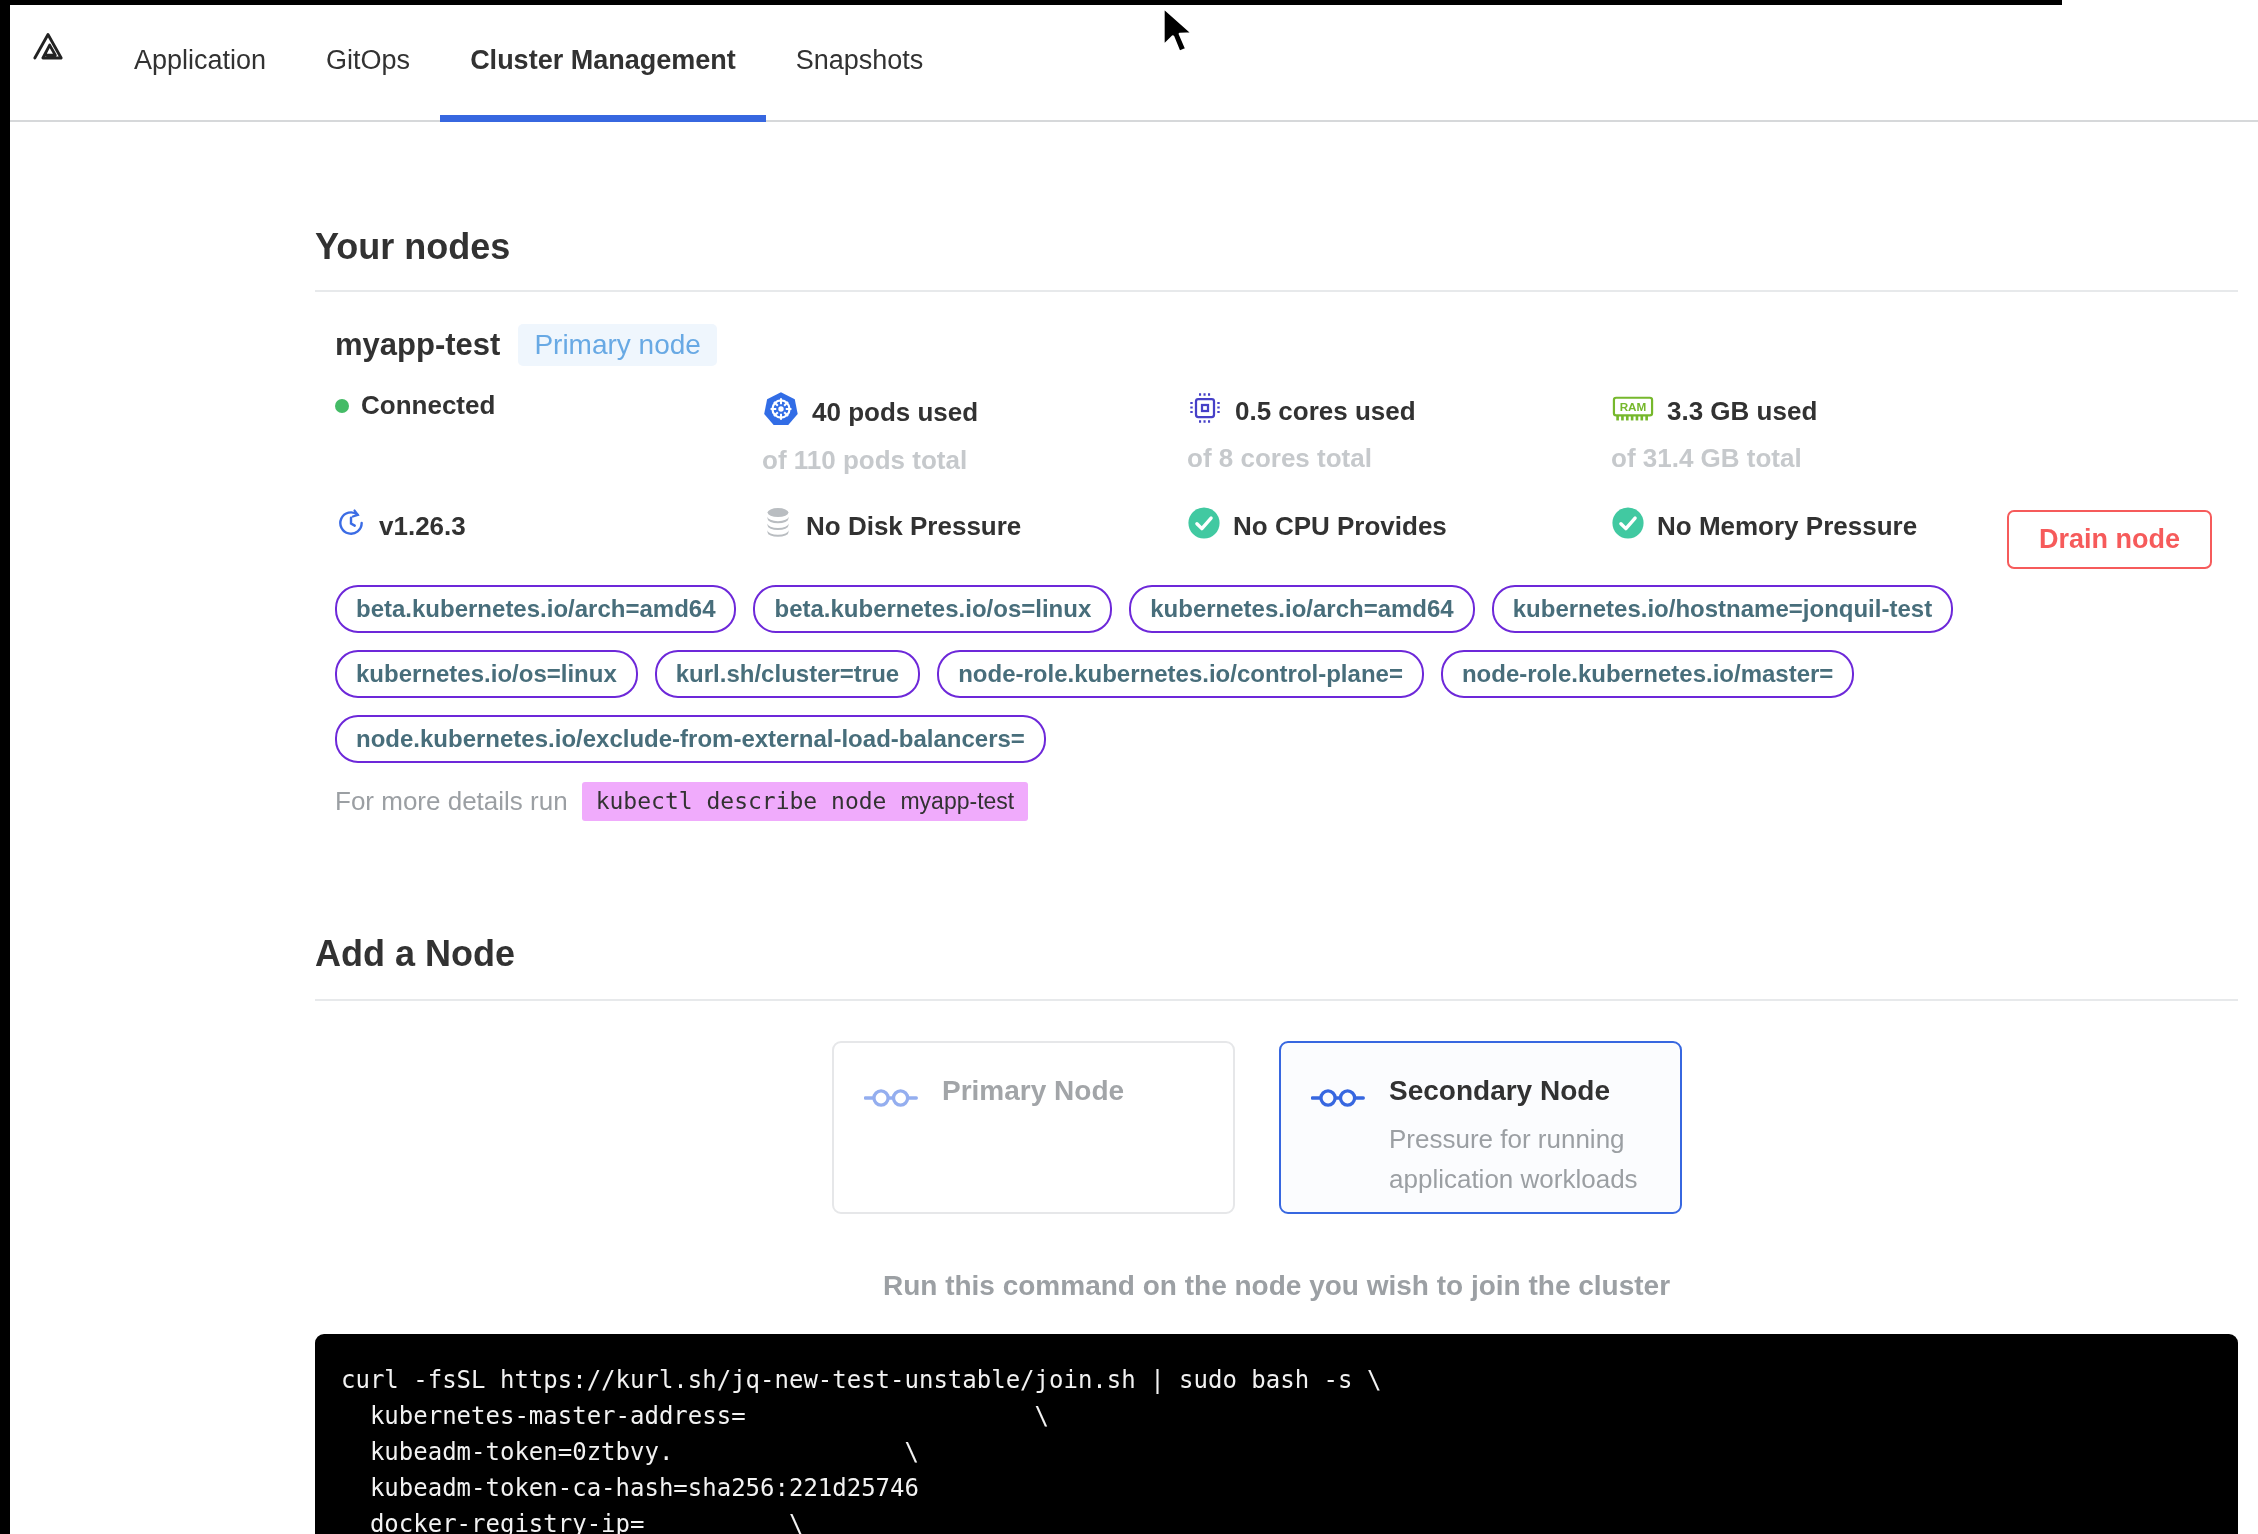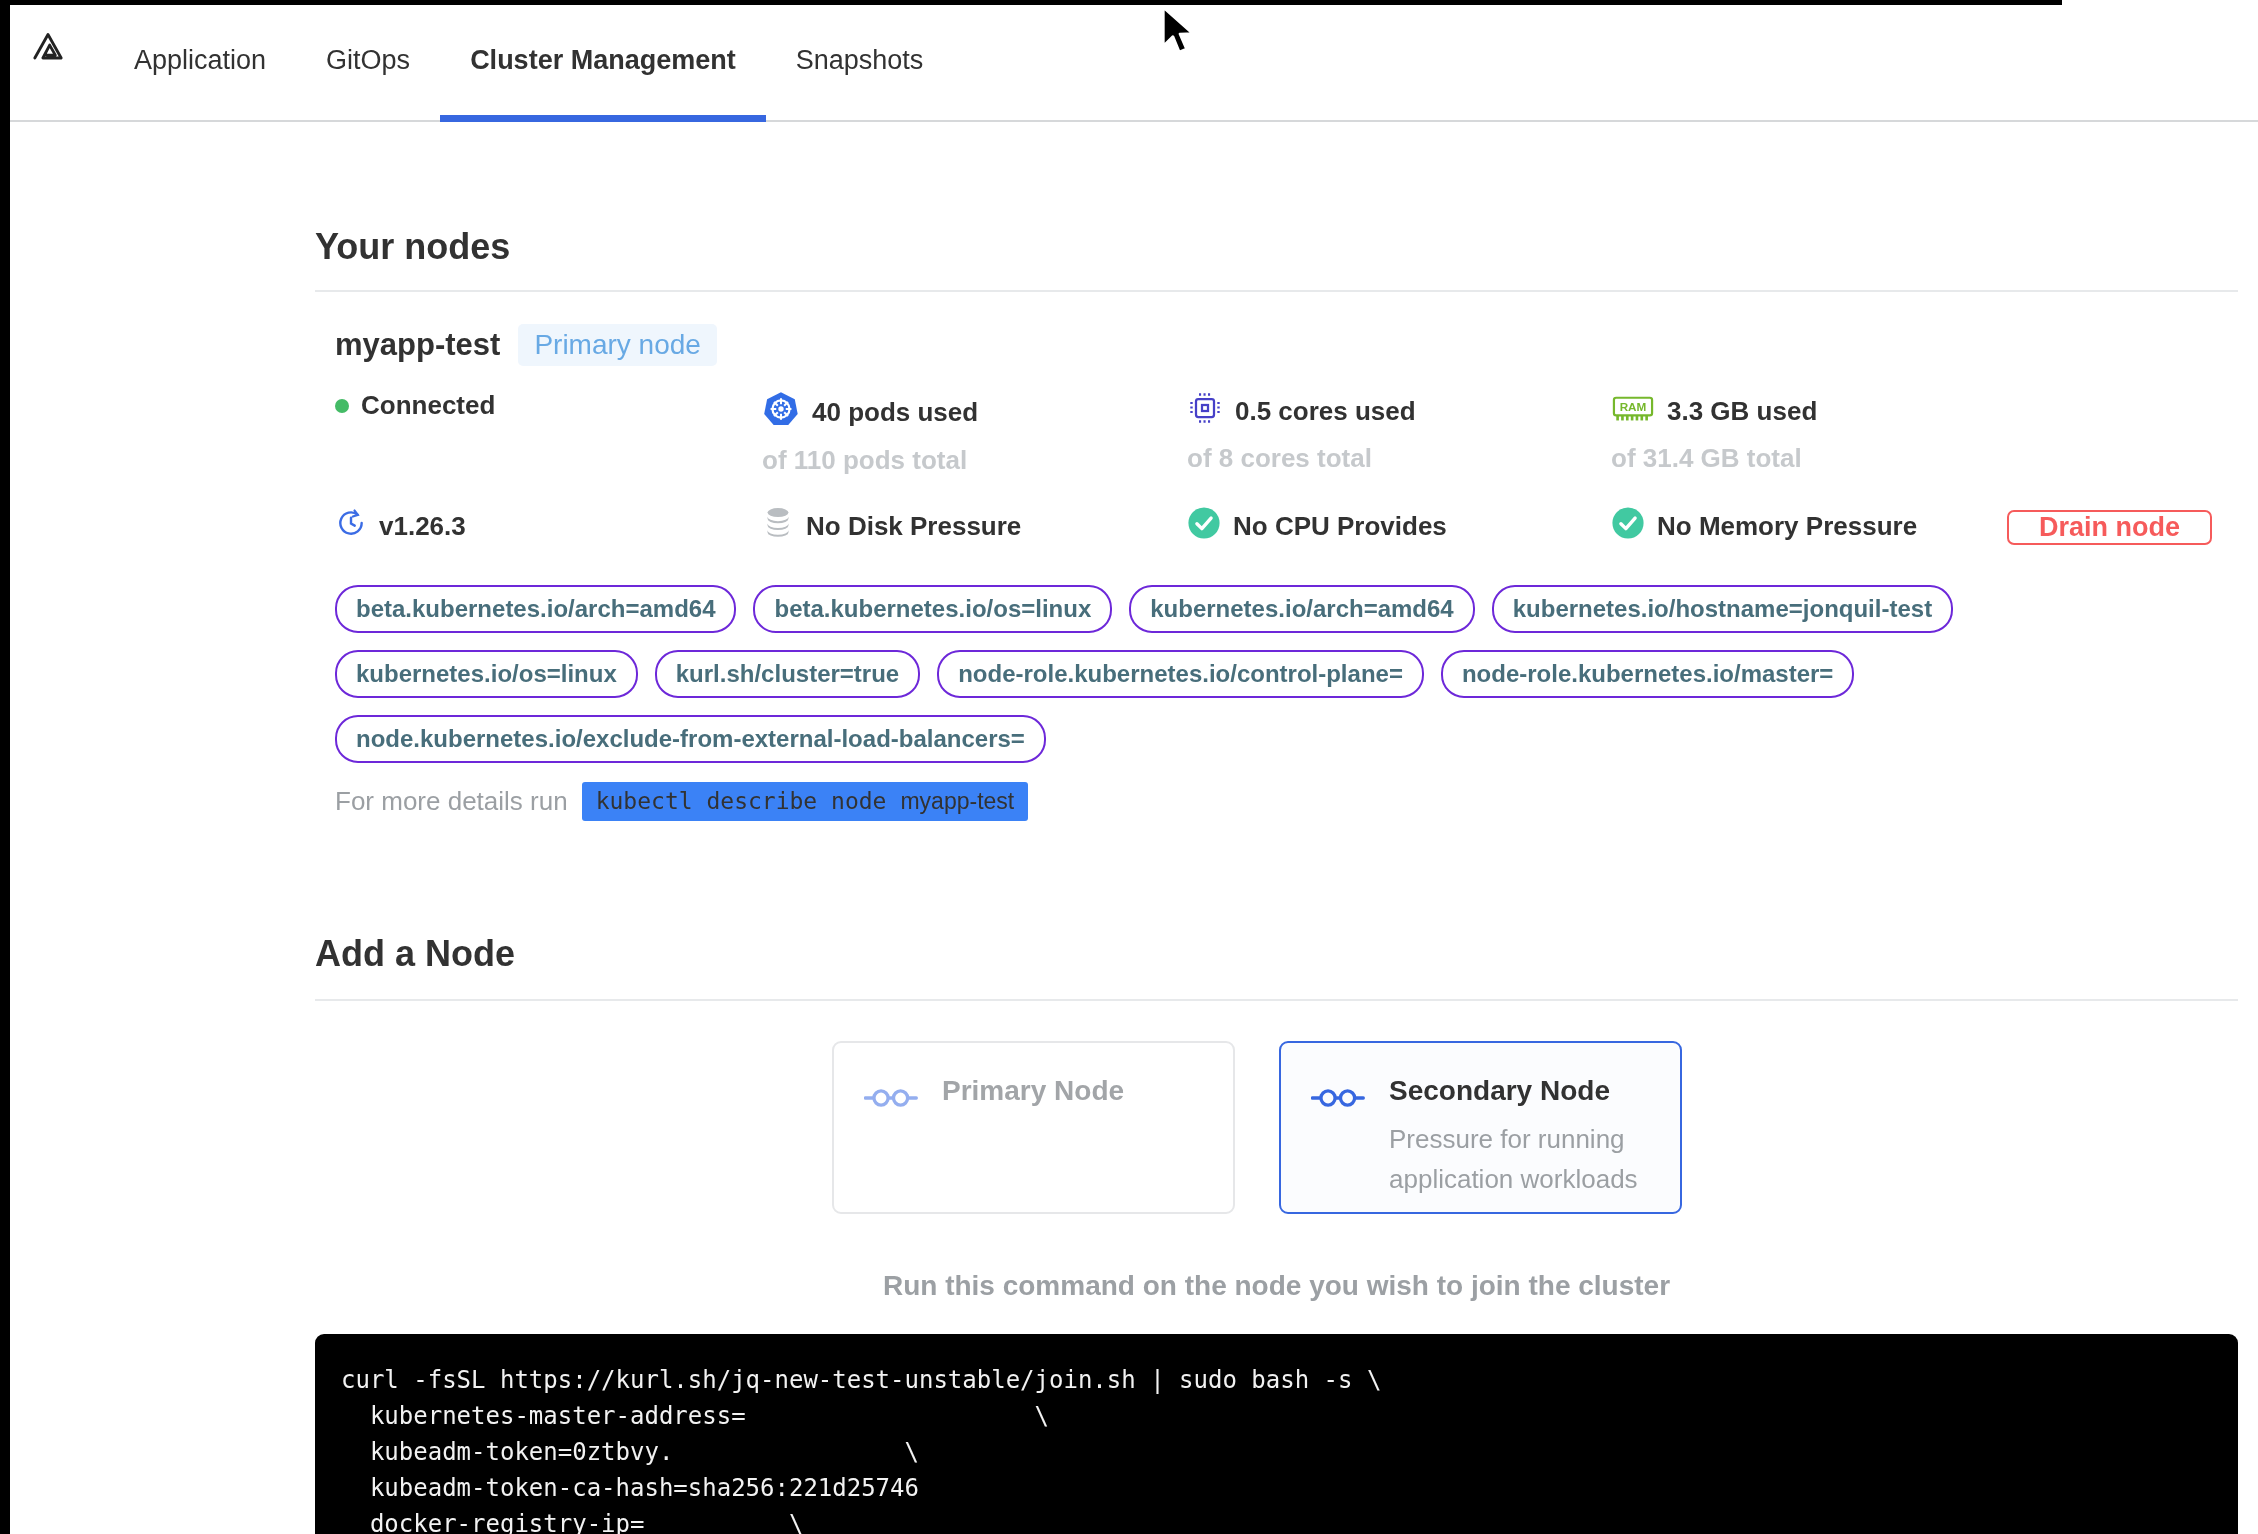--- a/index.html
+++ b/index.html
@@ -44,25 +44,25 @@
   .dot { width: 14px; height: 14px; border-radius: 50%; background: #44bb66; display: inline-block; }
   .cond { display: flex; align-items: center; gap: 12px; font-size: 26px; font-weight: 600; }
 
   .tags { display: flex; flex-wrap: wrap; gap: 17px 17px; max-width: 1640px;
     margin-left: 20px; margin-top: 38px; }
   .tag { font-size: 24px; font-weight: 600; color: #486e7b; border: 2px solid #6d28d9;
     border-radius: 23px; padding: 8px 19px; white-space: nowrap; }
 
   .drain-btn { position: absolute; top: 186px; right: 26px; font-size: 27px; font-weight: 700;
     color: #f65b5b; background: #fff; border: 2px solid #f65b5b; border-radius: 7px;
-    padding: 0 30px; cursor: pointer; font-family: "Liberation Sans", sans-serif; }
+    padding: 12px 30px; cursor: pointer; font-family: "Liberation Sans", sans-serif; }
 
   .details-line { margin-left: 20px; margin-top: 19px; font-size: 26px; color: #9b9fa3;
     display: flex; align-items: center; gap: 14px; }
-  .inline-code { background: #3b82f6; padding: 6px 14px; border-radius: 3px; display: inline-flex; gap: 14px; }
+  .inline-code { background: #f0abfc; padding: 6px 14px; border-radius: 3px; display: inline-flex; gap: 14px; }
   .inline-code .mono { font-family: "DejaVu Sans Mono", "Liberation Mono", monospace;
     font-size: 23px; color: #323232; }
   .inline-code .node { font-size: 23px; color: #323232; }
 
   
   #add-node-title { margin-top: 112px; }
   .divider.d2 { margin-top: 24px; }
 
   .node-options { display: flex; gap: 44px; margin-left: 517px; margin-top: 40px; }
   .option-card { width: 403px; height: 173px; border: 2px solid #e6e7e9; border-radius: 9px;

